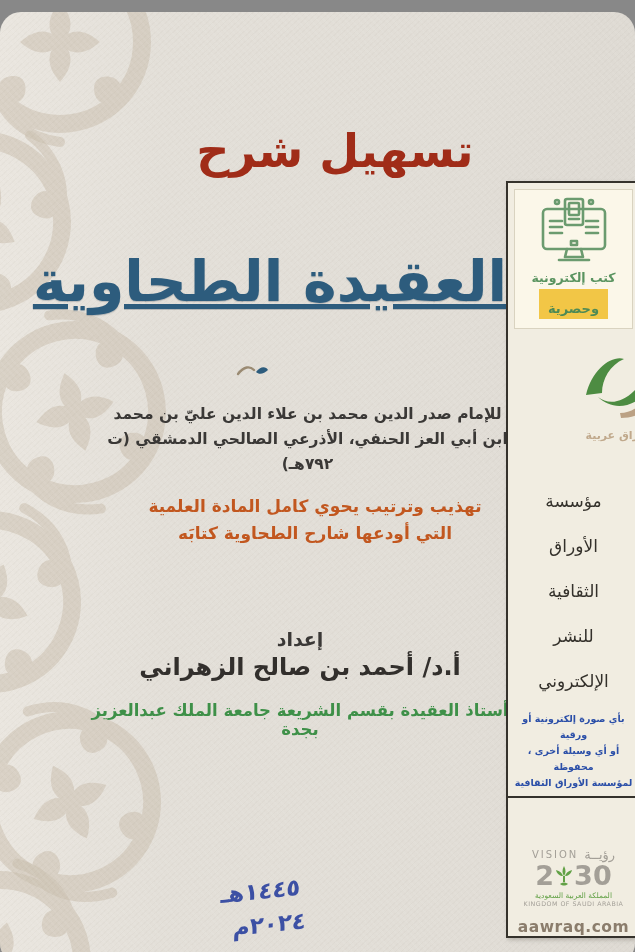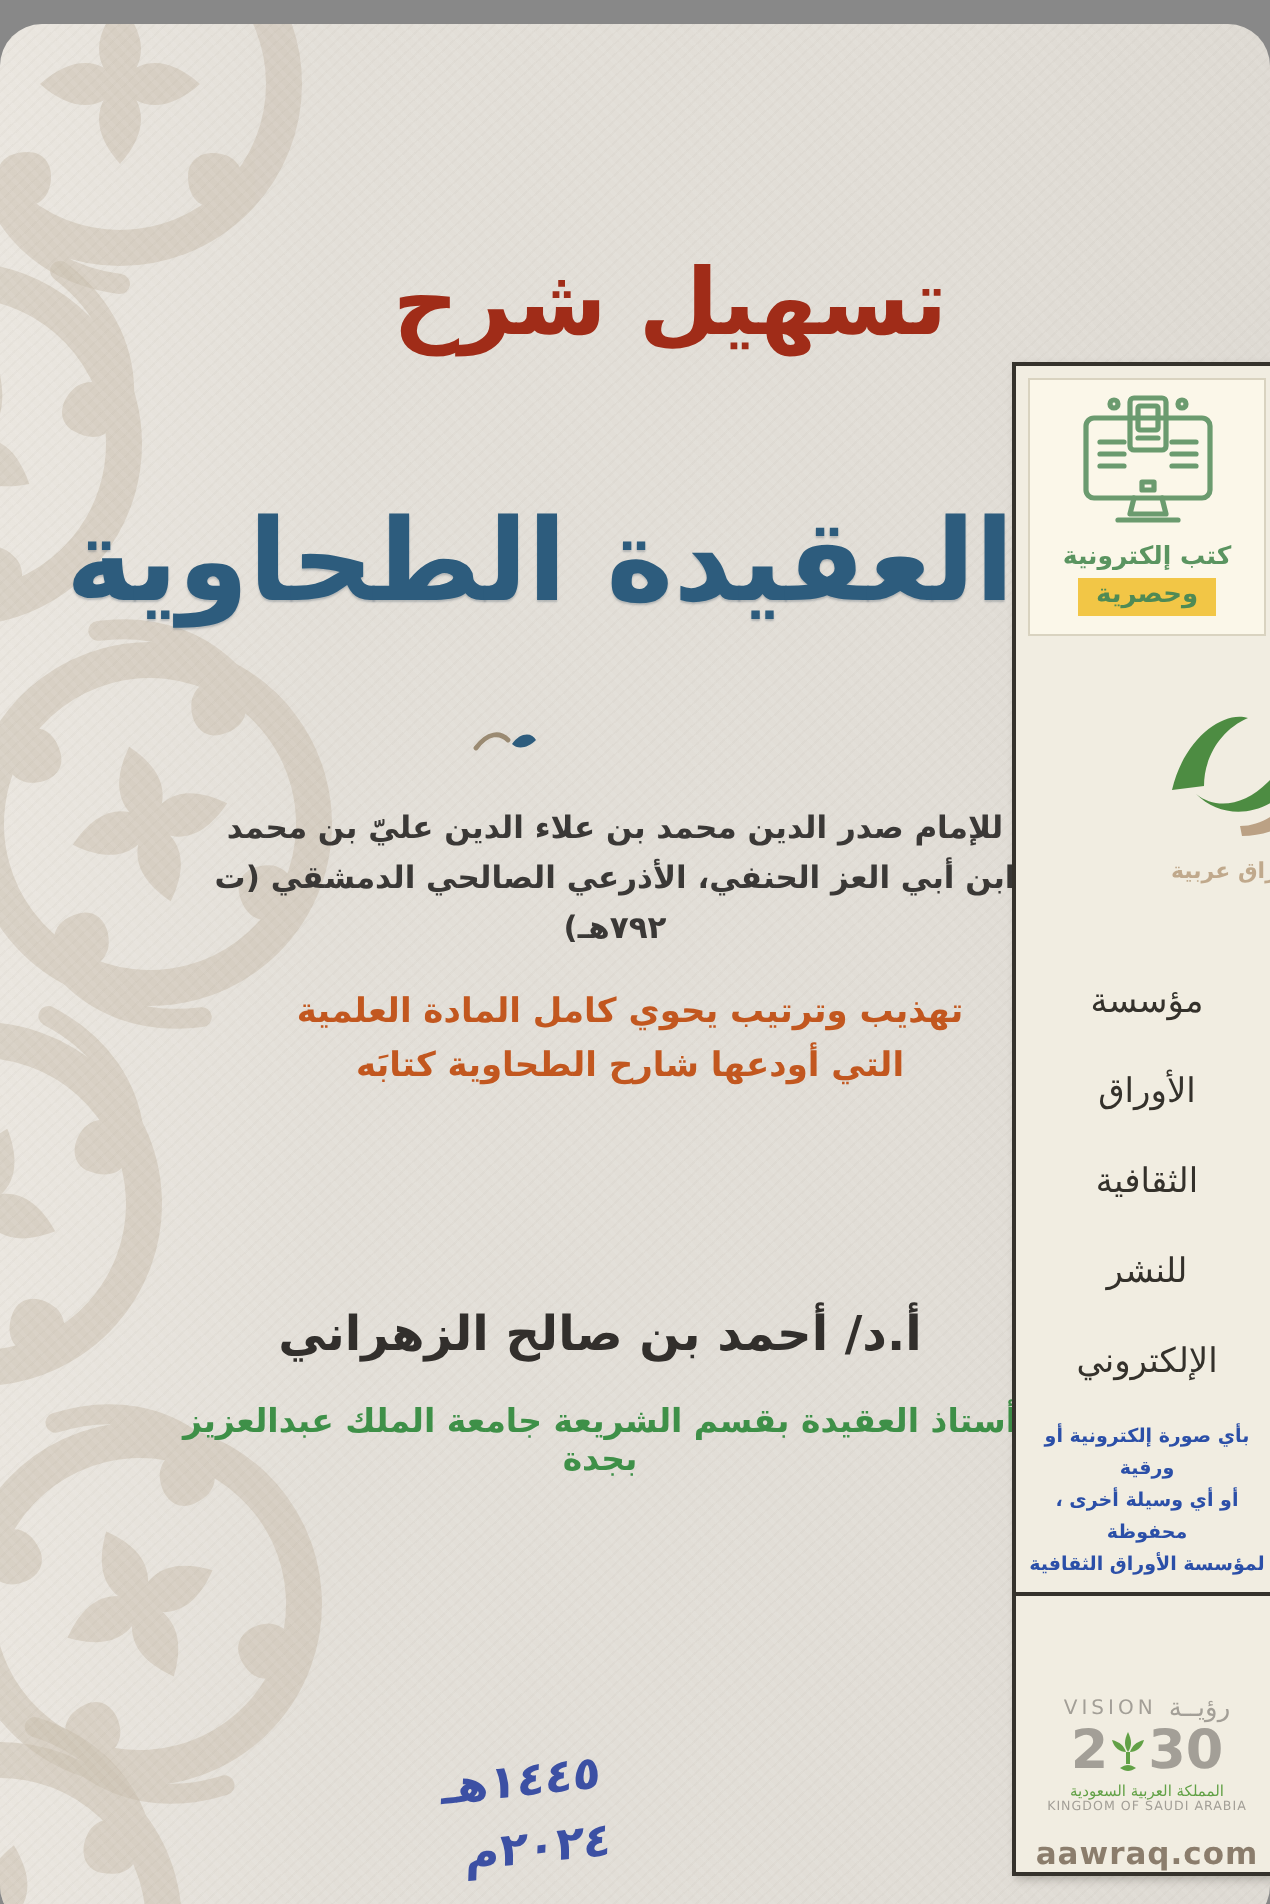--- a/index.html
+++ b/index.html
@@ -18,20 +18,21 @@
   .pattern-svg{position:absolute;left:0;top:0;}
   
   .series-title{
     position:absolute;left:170px;top:112px;width:330px;text-align:center;
     font-size:46px;font-weight:bold;color:#a02c18;direction:rtl;white-space:nowrap;
   }
   .main-title{
     position:absolute;left:20px;top:236px;width:500px;display:flex;justify-content:center;
     font-size:57px;font-weight:bold;color:#2d5c7d;direction:rtl;white-space:nowrap;
     text-shadow:0 1px 1px rgba(40,60,80,.25);
+    text-decoration:underline;
   }
   .title-ornament{position:absolute;left:236px;top:348px;}
   .author-block{
     position:absolute;left:80px;top:390px;width:455px;text-align:center;direction:rtl;
     font-size:15.5px;font-weight:600;color:#3a3836;line-height:25px;
   }
   .subtitle-block{
     position:absolute;left:85px;top:481px;width:460px;text-align:center;direction:rtl;
     font-size:17px;font-weight:bold;color:#c2571f;line-height:27px;
   }
@@ -58,21 +59,21 @@
     position:absolute;left:506px;top:169px;width:135px;height:757px;
     background:#f1ede1;border:2px solid #35322c;box-sizing:border-box;
     box-shadow:2px 2px 4px rgba(60,55,45,.25);
   }
   .ebadge{
     position:absolute;top:6px;left:6px;right:6px;text-align:center;
     background:#fbf7e9;border:1px solid #d9d3c0;padding:7px 2px 9px 2px;
   }
   .ebadge-line1{font-size:12.5px;font-weight:bold;color:#5a9460;direction:rtl;margin-top:3px;}
   .ebadge-line2{
-    display:inline-block;margin-top:4px;padding:1px 9px 3px 9px;background:#f2c646;
+    display:inline-block;margin-top:4px;padding:12px 9px 3px 9px;background:#f2c646;
     font-size:13px;font-weight:bold;color:#4f8a55;direction:rtl;
   }
   .awraq-logo{position:absolute;top:168px;left:0;width:100%;text-align:center;padding-left:44px;}
   .awraq-logo-text{font-size:11px;font-weight:600;color:#c0a98c;direction:rtl;margin-top:2px;}
   .foundation{
     position:absolute;top:296px;left:0;width:100%;text-align:center;direction:rtl;
     font-size:17px;font-weight:normal;color:#34312b;line-height:45px;
   }
   .copyright{
     position:absolute;top:528px;left:3px;right:3px;text-align:center;direction:rtl;
@@ -138,20 +139,21 @@
   <div class="author-block">
     <div>للإمام صدر الدين محمد بن علاء الدين عليّ بن محمد</div>
     <div>ابن أبي العز الحنفي، الأذرعي الصالحي الدمشقي (ت ٧٩٢هـ)</div>
   </div>
 
   <div class="subtitle-block">
     <div>تهذيب وترتيب يحوي كامل المادة العلمية</div>
     <div>التي أودعها شارح الطحاوية كتابَه</div>
   </div>
 
+  <div class="prep-label">إعداد</div>
   <div class="prep-name">أ.د/ أحمد بن صالح الزهراني</div>
   <div class="prep-title">أستاذ العقيدة بقسم الشريعة جامعة الملك عبدالعزيز  بجدة</div>
 
   <div class="date-block">
     <div>١٤٤٥هـ</div>
     <div class="g">٢٠٢٤م</div>
   </div>
 
   <div class="sidebar">
 

